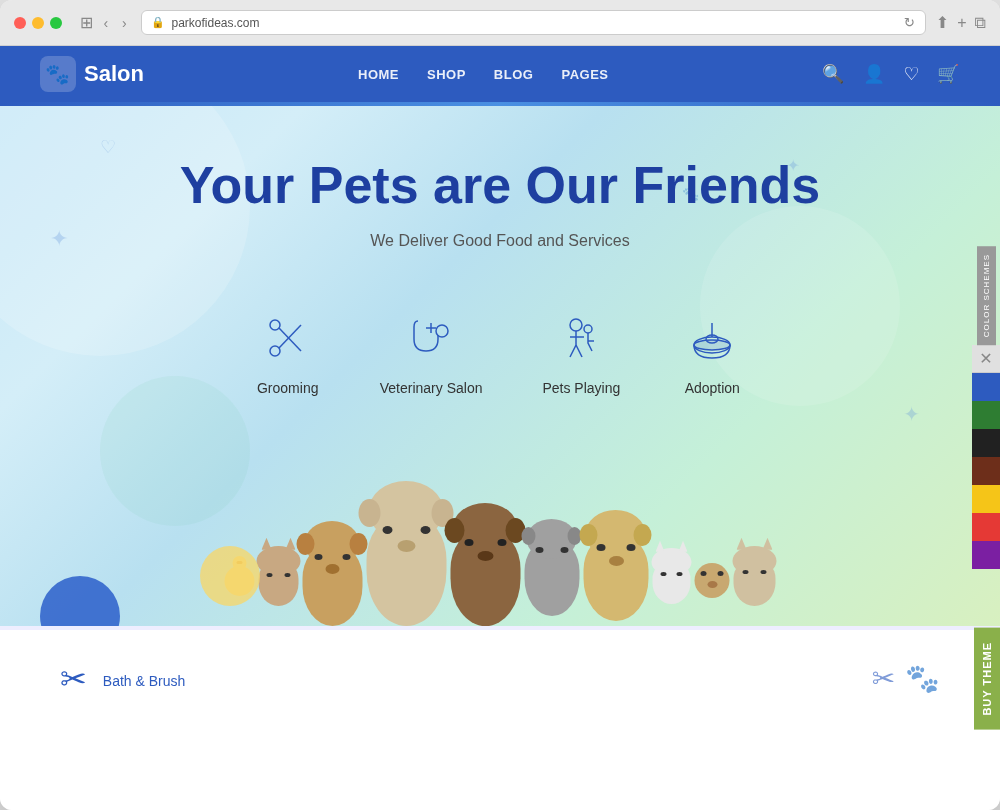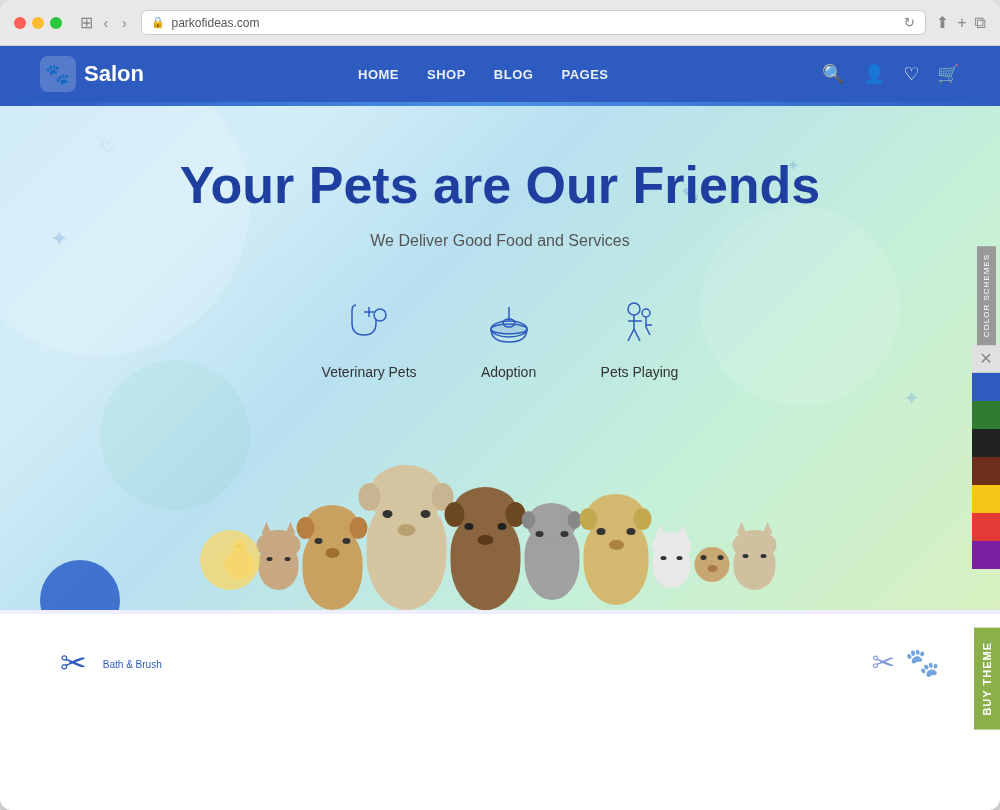--- a/index.html
+++ b/index.html
@@ -44,34 +44,34 @@
     .hero-decorations { position: absolute; top: 0; left: 0; right: 0; bottom: 0; pointer-events: none; }
     .deco { position: absolute; color: rgba(100,150,220,0.3); font-size: 20px; }
     .deco-1 { top: 30px; left: 100px; font-size: 18px; }
     .deco-2 { top: 50px; right: 200px; font-size: 16px; }
     .deco-3 { top: 120px; left: 50px; font-size: 22px; }
     .deco-4 { top: 80px; right: 300px; font-size: 14px; }
     .deco-5 { bottom: 200px; right: 80px; font-size: 20px; }
 
     .hero-content { text-align: center; position: relative; z-index: 2; }
     .hero-title { font-size: 52px; font-weight: 800; color: #1e3fa0; line-height: 1.15; margin-bottom: 16px; }
-    .hero-subtitle { font-size: 16px; color: #555; margin-bottom: 20px; }
+    .hero-subtitle { font-size: 16px; color: #555; margin-bottom: 36px; }
 
     
     .services { display: flex; justify-content: center; gap: 0; margin-bottom: 20px; position: relative; z-index: 2; }
     .service-item { display: flex; flex-direction: column; align-items: center; gap: 10px; padding: 20px 30px; cursor: pointer; }
     .service-icon { width: 64px; height: 64px; display: flex; align-items: center; justify-content: center; color: #2d5bbf; }
     .service-icon svg { width: 50px; height: 50px; stroke: #2d5bbf; fill: none; stroke-width: 1.5; }
     .service-label { font-size: 14px; color: #333; font-weight: 500; text-align: center; }
 
     
     .grooming-section { background: white; padding: 30px 60px; display: flex; align-items: center; gap: 16px; border-top: 4px solid #eef; }
     .grooming-icon { color: #2d5bbf; font-size: 32px; }
     .grooming-title { font-size: 28px; font-weight: 700; color: #222; }
-    .grooming-sub { color: #2d5bbf; font-size: 10px; margin-top: 4px; }
+    .grooming-sub { color: #2d5bbf; font-size: 14px; margin-top: 4px; }
 
     
     .animals-container { width: 100%; display: flex; justify-content: center; align-items: flex-end; margin-top: -10px; }
 
     
     .bottom-blue-circle { position: absolute; bottom: -30px; left: 40px; width: 80px; height: 80px; background: #3366cc; border-radius: 50%; opacity: 0.9; }
     .bottom-yellow-circle { position: absolute; bottom: 20px; left: 200px; width: 60px; height: 60px; background: #f5d76e; border-radius: 50%; opacity: 0.8; }
 
     .site-nav-divider { height: 4px; background: linear-gradient(to right, #2d5bbf, #4a90e2, #2d5bbf); }
 
@@ -142,62 +142,73 @@
           <span class="deco deco-4">🐾</span>
           <span class="deco deco-5">✦</span>
         </div>
 
         <div class="hero-content">
           <h1 class="hero-title">Your Pets are Our Friends</h1>
           <p class="hero-subtitle">We Deliver Good Food and Services</p>
 
           <div class="services">
 
+            <div class="service-item">
+              <div class="service-icon">
+                <svg viewBox="0 0 50 50">
+                  <circle cx="12" cy="12" r="5"></circle>
+                  <circle cx="12" cy="38" r="5"></circle>
+                  <line x1="16" y1="15" x2="38" y2="38"></line>
+                  <line x1="16" y1="35" x2="38" y2="12"></line>
+                </svg>
+              </div>
+              <span class="service-label">Grooming</span>
+            </div>
 
 
             <div class="service-item">
               <div class="service-icon">
                 <svg viewBox="0 0 50 50">
                   <path d="M12 8 Q8 8 8 14 L8 26 Q8 38 20 38 Q32 38 32 26 L32 22"></path>
                   <circle cx="36" cy="18" r="6"></circle>
                   <line x1="20" y1="15" x2="30" y2="15"></line>
                   <line x1="25" y1="10" x2="25" y2="20"></line>
                 </svg>
               </div>
-              <span class="service-label">Veterinary Pets</span>
-            </div>
-
-            <div class="service-item">
-              <div class="service-icon">
-                <svg viewBox="0 0 50 50">
-                  <ellipse cx="25" cy="32" rx="18" ry="8"></ellipse>
-                  <path d="M7 32 Q7 45 25 45 Q43 45 43 32"></path>
-                  <ellipse cx="25" cy="32" rx="18" ry="5" fill="rgba(45,91,191,0.15)"></ellipse>
-                  <line x1="25" y1="10" x2="25" y2="24"></line>
-                  <ellipse cx="25" cy="26" rx="6" ry="4"></ellipse>
-                </svg>
-              </div>
-              <span class="service-label">Adoption</span>
+              <span class="service-label">Veterinary Salon</span>
             </div>
 
             <div class="service-item">
               <div class="service-icon">
                 <svg viewBox="0 0 50 50">
                   <circle cx="20" cy="12" r="6"></circle>
                   <path d="M20 18 L20 32 L14 44"></path>
                   <path d="M20 32 L26 44"></path>
                   <path d="M14 24 L28 24"></path>
                   <circle cx="32" cy="16" r="4"></circle>
                   <path d="M32 20 L32 30 L36 38"></path>
                   <path d="M32 28 L38 28"></path>
                 </svg>
               </div>
               <span class="service-label">Pets Playing</span>
             </div>
 
+            <div class="service-item">
+              <div class="service-icon">
+                <svg viewBox="0 0 50 50">
+                  <ellipse cx="25" cy="32" rx="18" ry="8"></ellipse>
+                  <path d="M7 32 Q7 45 25 45 Q43 45 43 32"></path>
+                  <ellipse cx="25" cy="32" rx="18" ry="5" fill="rgba(45,91,191,0.15)"></ellipse>
+                  <line x1="25" y1="10" x2="25" y2="24"></line>
+                  <ellipse cx="25" cy="26" rx="6" ry="4"></ellipse>
+                </svg>
+              </div>
+              <span class="service-label">Adoption</span>
+            </div>
+
           </div>
         </div>
 
         <div class="animals-container">
 
           <div style="position:relative; width:800px; height:200px; display:flex; align-items:flex-end; justify-content:center;">
 
             <div style="position:absolute; bottom:0; left:50%; transform:translateX(-50%); display:flex; align-items:flex-end; gap:4px;">
 
               <div style="display:flex;flex-direction:column;align-items:center;margin-bottom:30px;">

